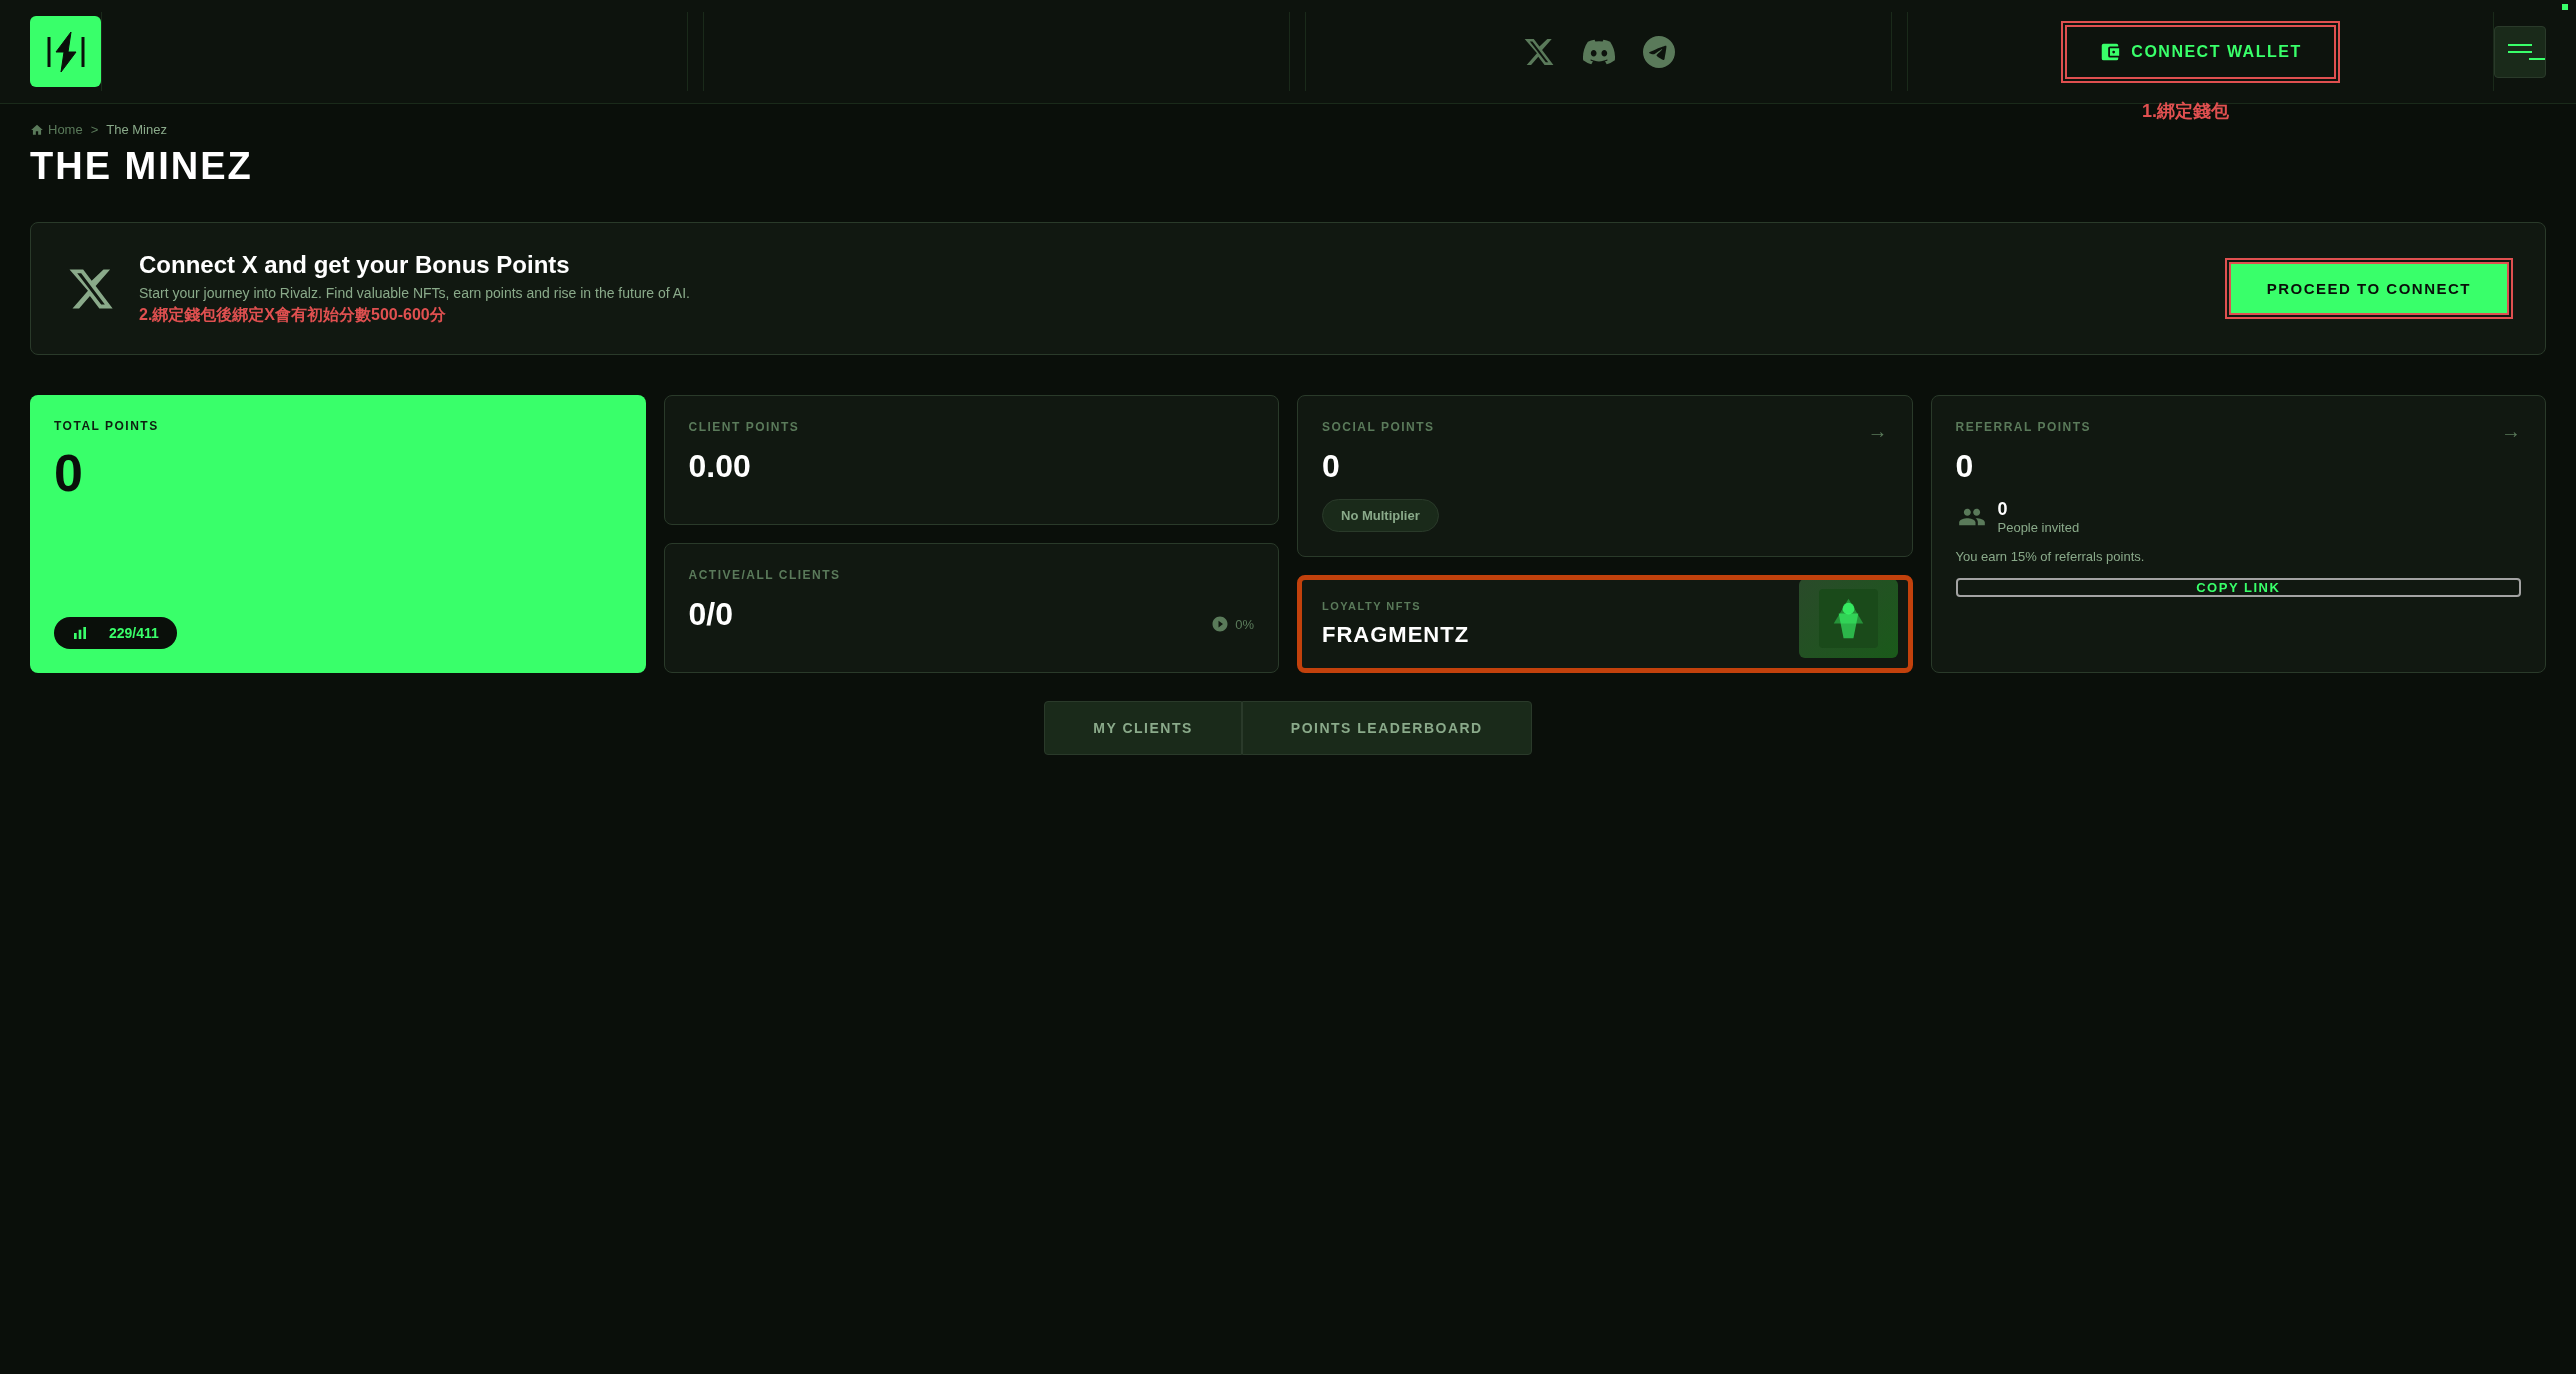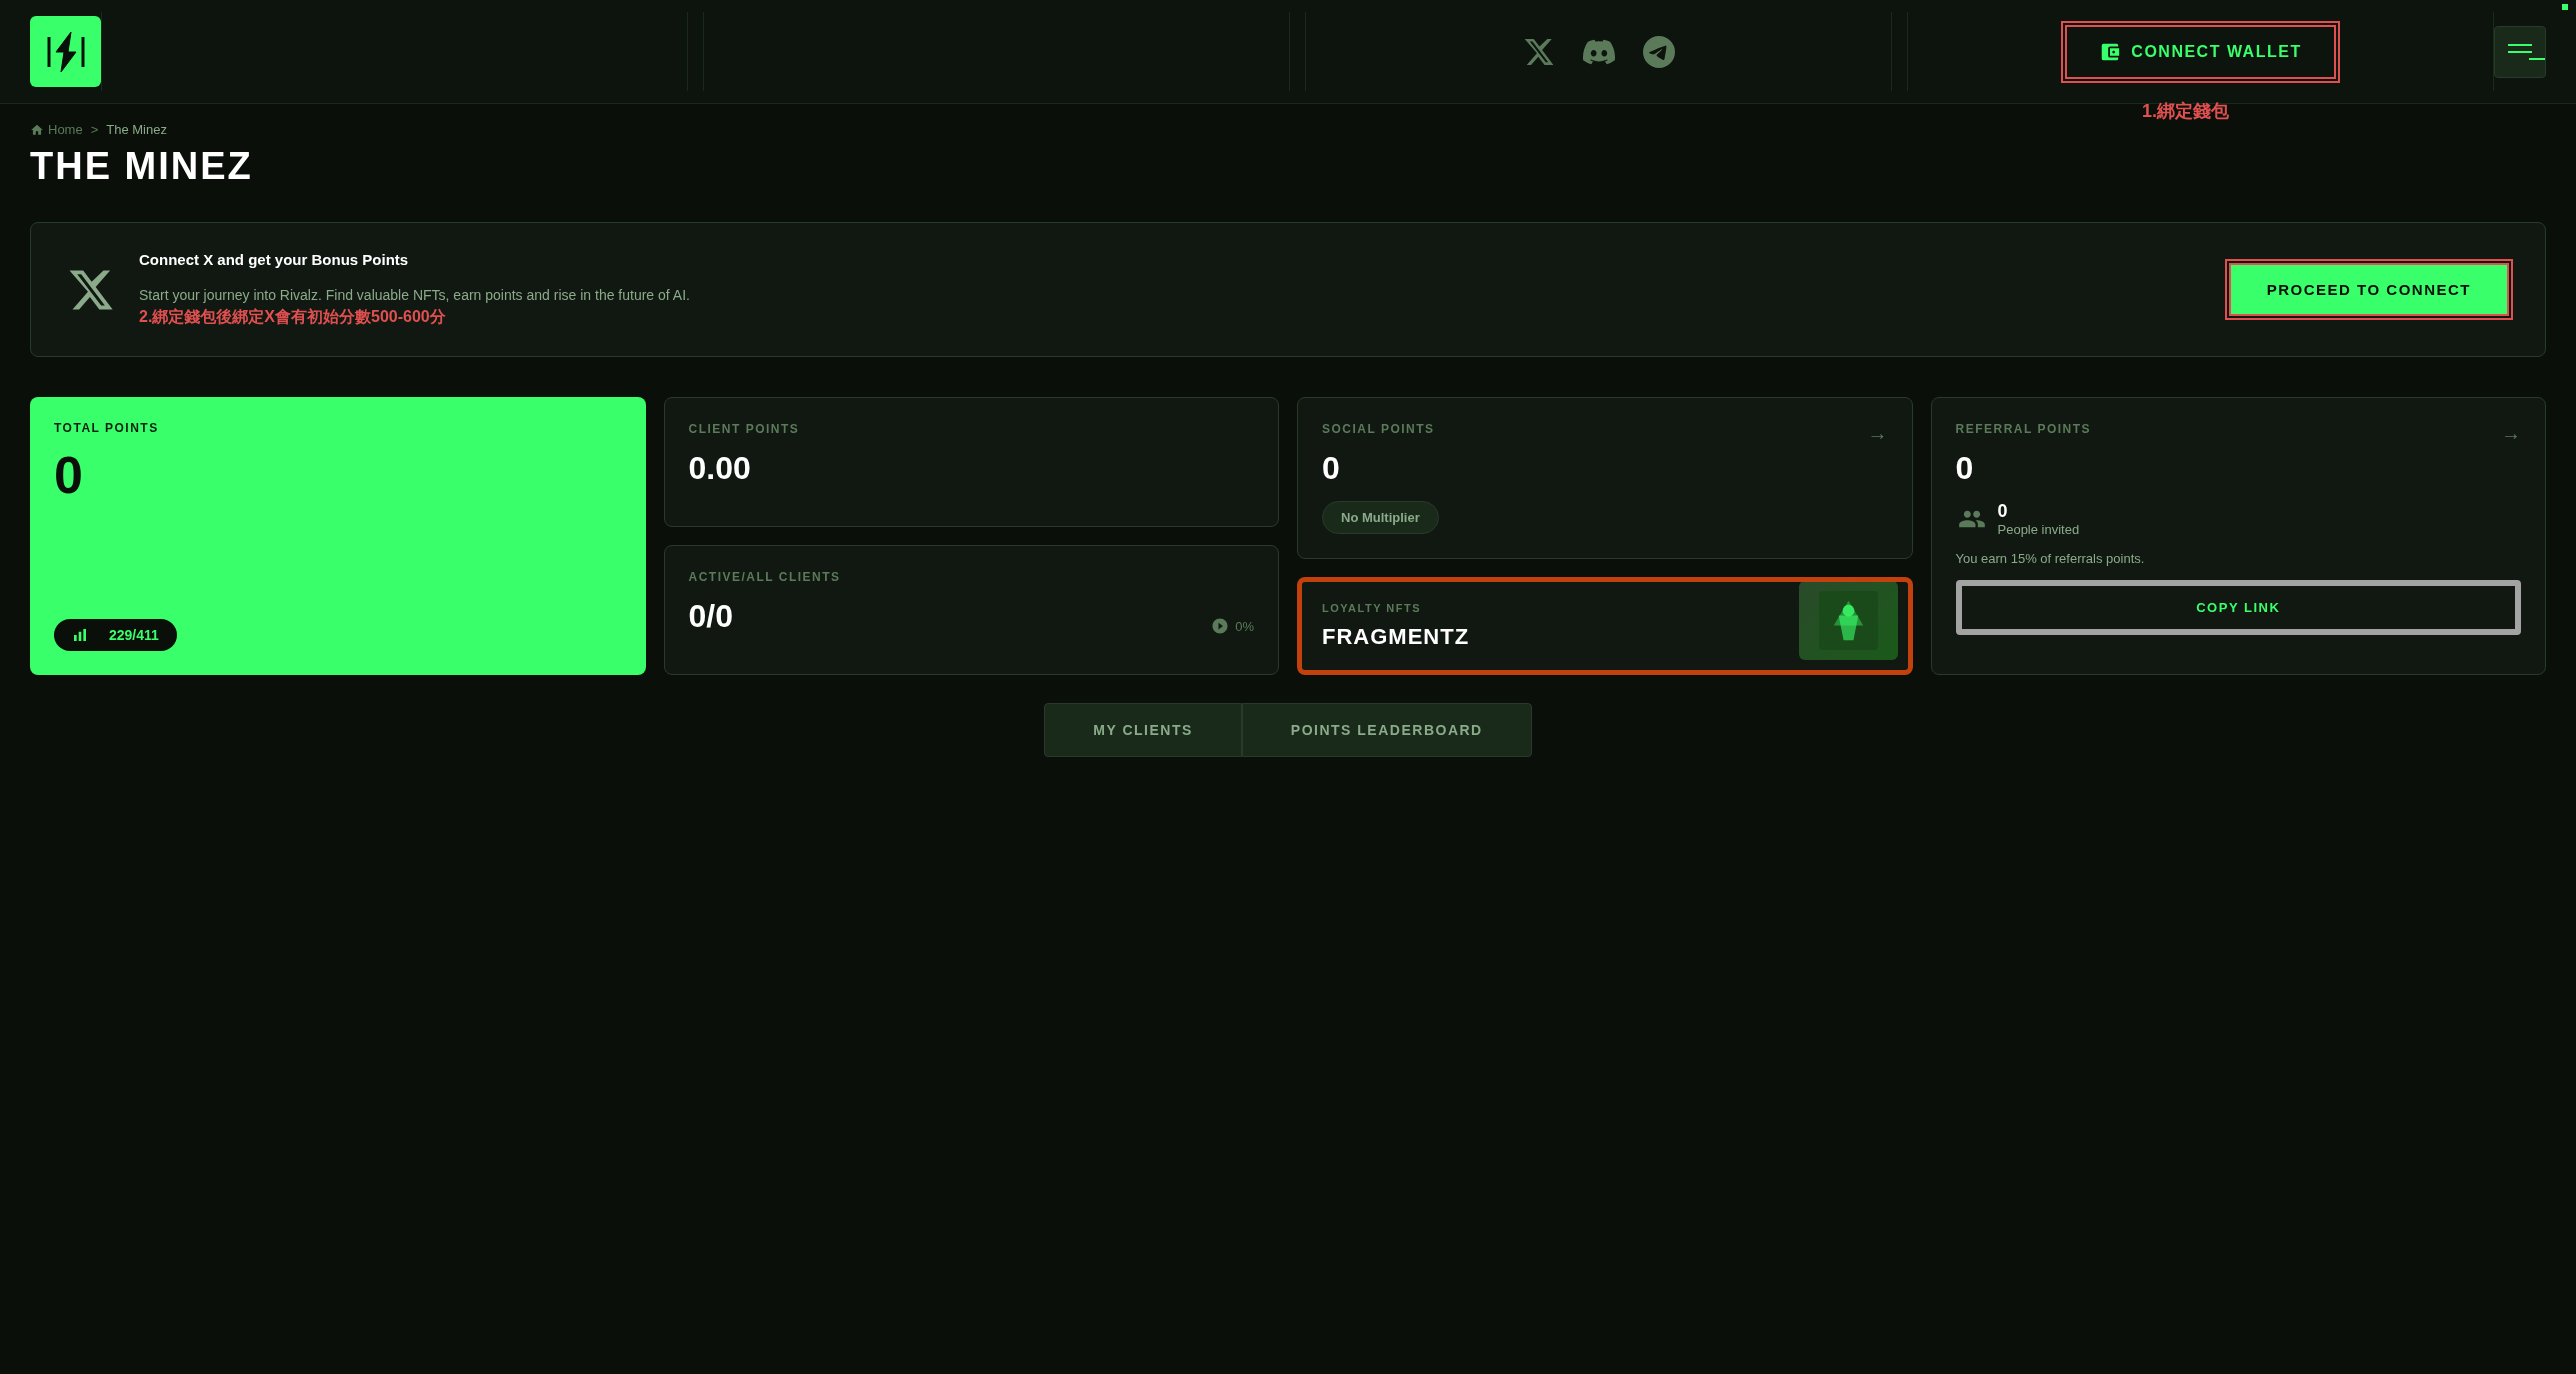--- a/index.html
+++ b/index.html
@@ -155,24 +155,24 @@
       gap: 24px;
     }
 
     .banner-x-icon {
       width: 48px;
       height: 48px;
       fill: #8aaa8a;
     }
 
     .banner-text h3 {
-      font-size: 15px;
+      font-size: 24px;
       font-weight: 700;
       color: #ffffff;
-      margin-bottom: 19px;
+      margin-bottom: 6px;
     }
 
     .banner-text p {
       font-size: 14px;
       color: #8aaa8a;
     }
 
     .proceed-btn {
       background: #39ff6a;
       color: #0a0f0a;
@@ -378,24 +378,23 @@
     }
 
     .referral-note {
       font-size: 13px;
       color: #8aaa8a;
       margin: 14px 0;
     }
 
     .copy-link-btn {
       background: transparent;
-      border: 6px solid #a3a3a3;
+      border: 2px solid #a3a3a3;
       color: #39ff6a;
       width: 100%;
-      padding: 14px;
       font-size: 13px;
       font-weight: 700;
       letter-spacing: 1.5px;
       cursor: pointer;
       text-transform: uppercase;
       border-radius: 4px;
     }
 
     
     .bottom-tabs {

